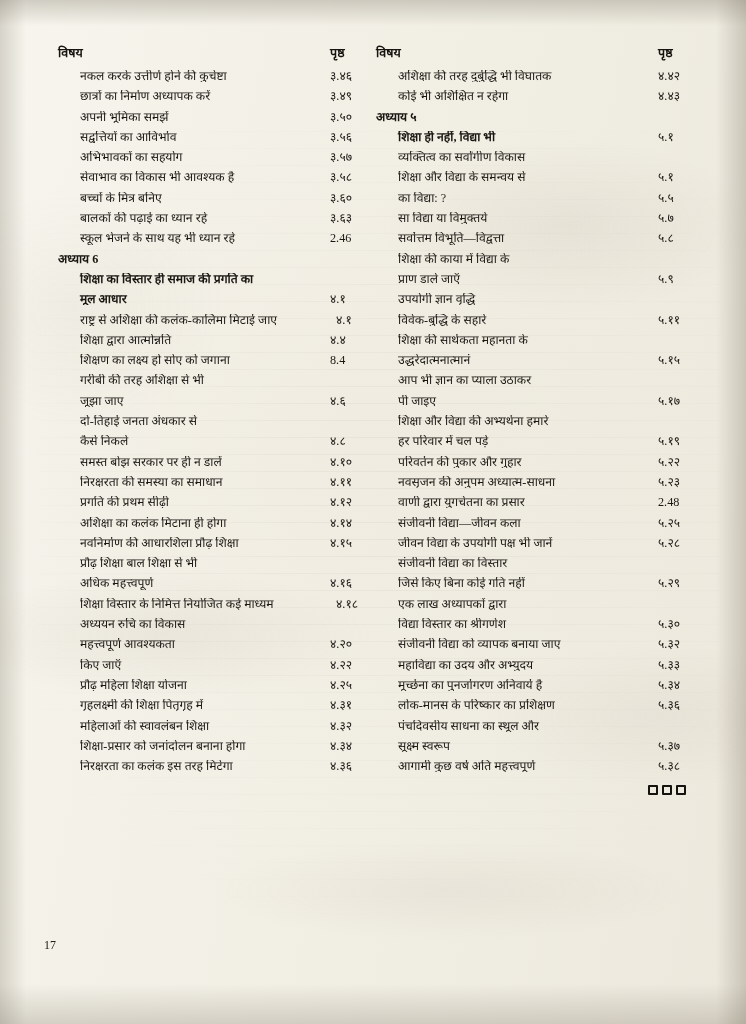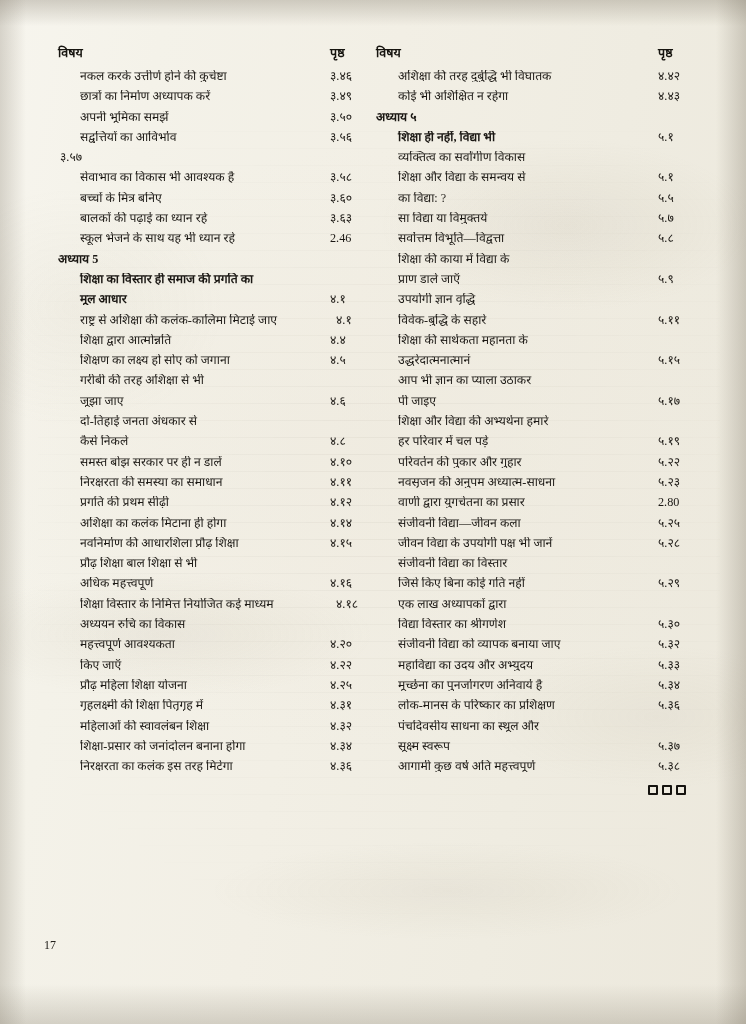--- a/index.html
+++ b/index.html
@@ -199,61 +199,62 @@
             </div>
             <div class="row">
               <span class="title">अपनी भूमिका समझें</span>
               <span class="pg">३.५०</span>
             </div>
             <div class="row">
               <span class="title">सद्वृत्तियों का आविर्भाव</span>
               <span class="pg">३.५६</span>
             </div>
             <div class="row">
+              <span class="title">अभिभावकों का सहयोग</span>
               <span class="pg">३.५७</span>
             </div>
             <div class="row">
               <span class="title">सेवाभाव का विकास भी आवश्यक है</span>
               <span class="pg">३.५८</span>
             </div>
             <div class="row">
               <span class="title">बच्चों के मित्र बनिए</span>
               <span class="pg">३.६०</span>
             </div>
             <div class="row">
               <span class="title">बालकों की पढ़ाई का ध्यान रहे</span>
               <span class="pg">३.६३</span>
             </div>
             <div class="row">
               <span class="title">स्कूल भेजने के साथ यह भी ध्यान रहे</span>
               <span class="pg">2.46</span>
             </div>
             <div class="row chapter">
-              <span class="title">अध्याय 5</span>
+              <span class="title">अध्याय 6</span>
               <span class="pg"></span>
             </div>
             <div class="row bold">
               <span class="title">शिक्षा का विस्तार ही समाज की प्रगति का</span>
               <span class="pg"></span>
             </div>
             <div class="row bold">
               <span class="title">मूल आधार</span>
               <span class="pg">४.१</span>
             </div>
             <div class="row tight">
               <span class="title">राष्ट्र से अशिक्षा की कलंक-कालिमा मिटाई जाए</span>
               <span class="pg">४.१</span>
             </div>
             <div class="row">
               <span class="title">शिक्षा द्वारा आत्मोन्नति</span>
               <span class="pg">४.४</span>
             </div>
             <div class="row">
               <span class="title">शिक्षण का लक्ष्य हो सोए को जगाना</span>
-              <span class="pg">४.५</span>
+              <span class="pg">8.4</span>
             </div>
             <div class="row">
               <span class="title">गरीबी की तरह अशिक्षा से भी</span>
               <span class="pg"></span>
             </div>
             <div class="row">
               <span class="title">जूझा जाए</span>
               <span class="pg">४.६</span>
             </div>
             <div class="row">
@@ -416,21 +417,21 @@
             <div class="row">
               <span class="title">परिवर्तन की पुकार और गुहार</span>
               <span class="pg">५.२२</span>
             </div>
             <div class="row">
               <span class="title">नवसृजन की अनुपम अध्यात्म-साधना</span>
               <span class="pg">५.२३</span>
             </div>
             <div class="row">
               <span class="title">वाणी द्वारा युगचेतना का प्रसार</span>
-              <span class="pg">2.80</span>
+              <span class="pg">2.48</span>
             </div>
             <div class="row">
               <span class="title">संजीवनी विद्या—जीवन कला</span>
               <span class="pg">५.२५</span>
             </div>
             <div class="row">
               <span class="title">जीवन विद्या के उपयोगी पक्ष भी जानें</span>
               <span class="pg">५.२८</span>
             </div>
             <div class="row">

